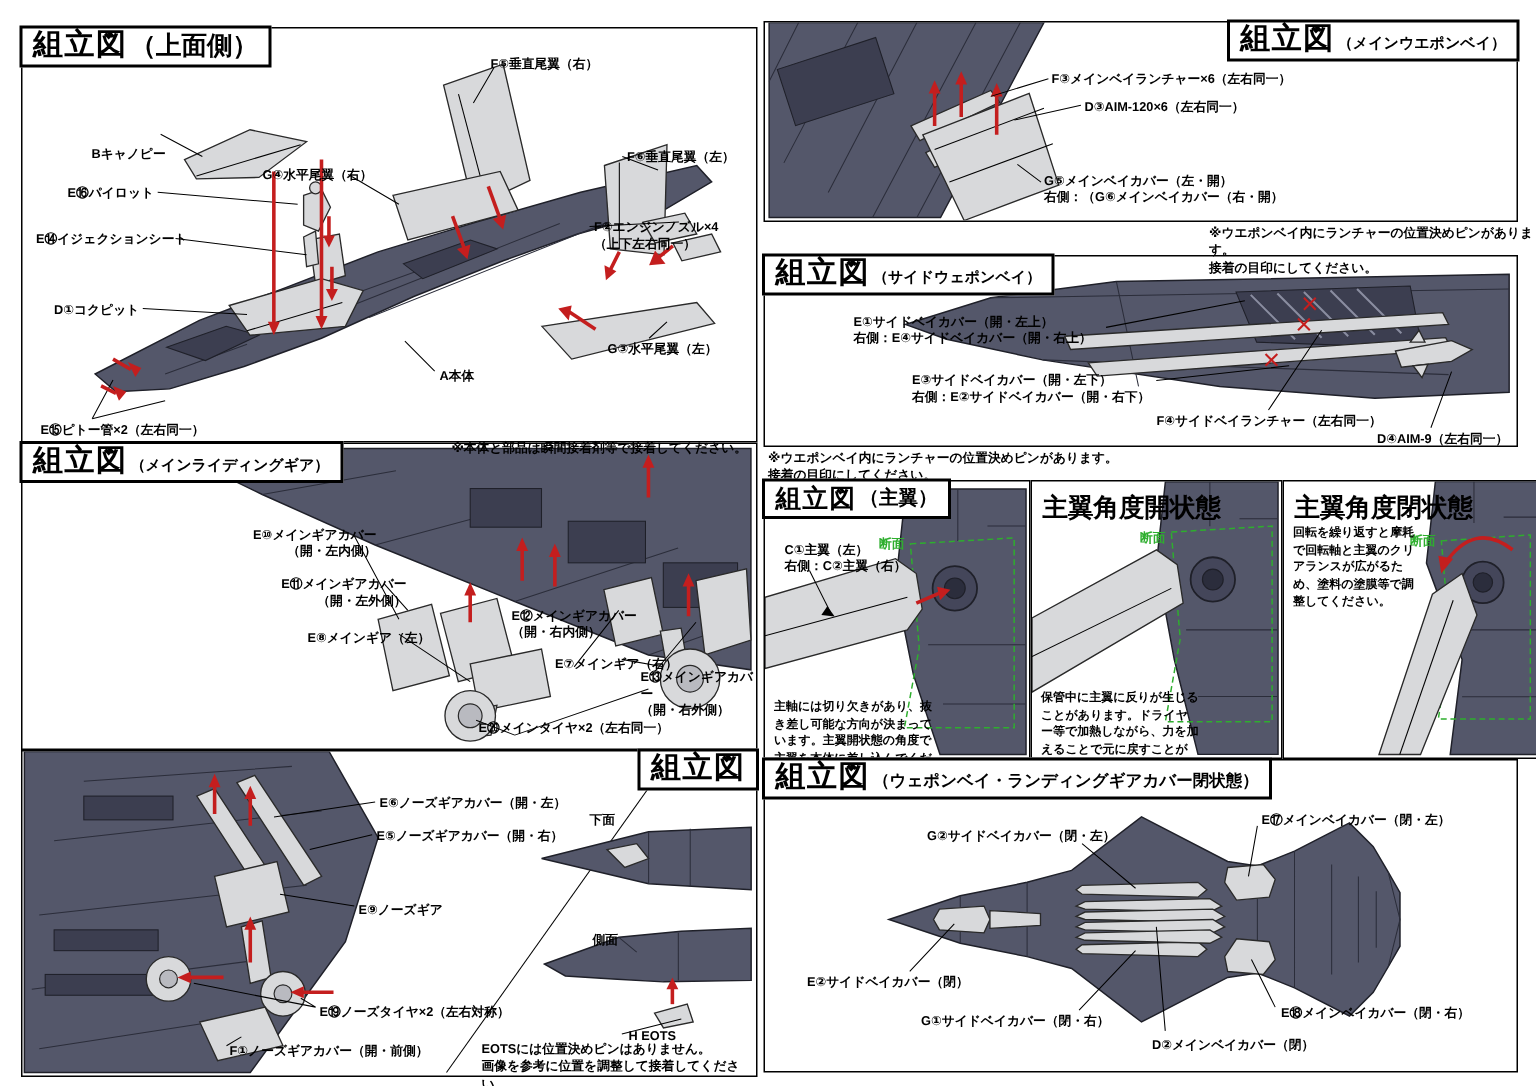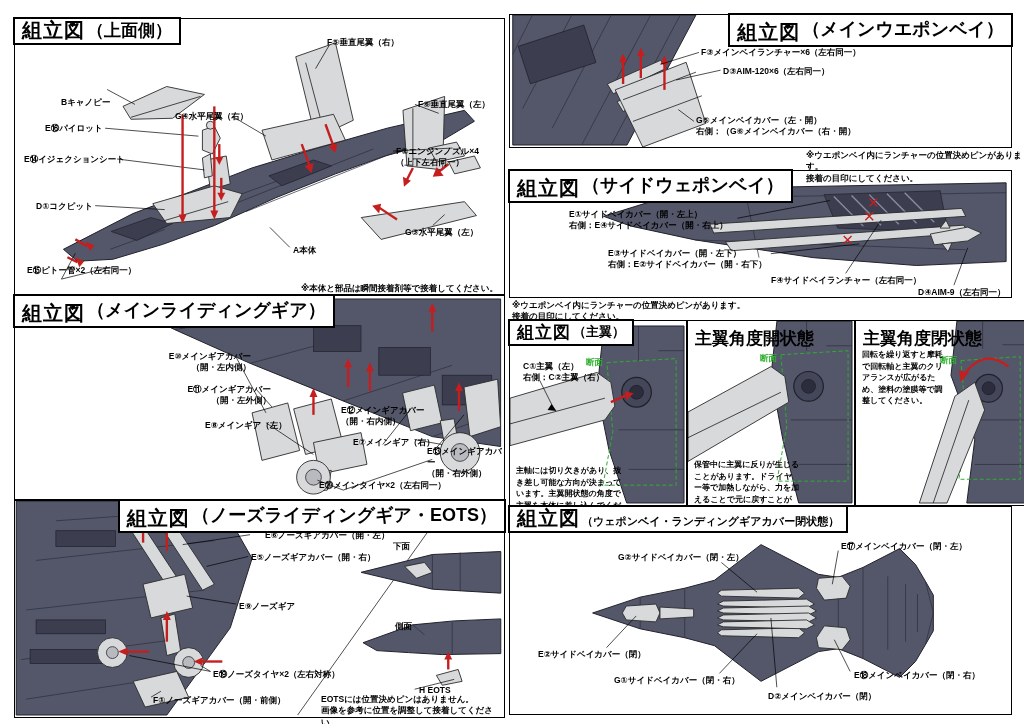--- a/index.html
+++ b/index.html
@@ -3,21 +3,21 @@
 <meta charset="utf-8">
 <style>
   html,body{margin:0;padding:0;background:#e8e8e8;}
   .page{position:relative;width:1024px;height:724px;background:#ffffff;overflow:hidden;
         font-family:"Liberation Sans","DejaVu Sans",sans-serif;color:#000;}
   .panel{position:absolute;border:1.6px solid #000;background:#fff;box-sizing:border-box;}
   .art{position:absolute;left:0;top:0;width:100%;height:100%;}
   .tbox{position:absolute;border:2px solid #000;background:#fff;display:flex;align-items:flex-end;
         padding:1px 7px 2px 7px;z-index:6;white-space:nowrap;}
   .tmain{font-weight:bold;font-size:20px;line-height:1.05;letter-spacing:1px;text-align:center;}
-  .tsub{font-weight:bold;font-size:18px;line-height:1.5;margin-left:2px;}
+  .tsub{font-weight:bold;font-size:10px;line-height:1.5;margin-left:2px;}
   .tsub-lg{font-size:17px;line-height:1.2;}
   .wtitle{position:absolute;font-weight:bold;font-size:17px;z-index:6;white-space:nowrap;}
   .lbl{position:absolute;font-size:8.5px;font-weight:bold;line-height:1.3;white-space:pre-line;z-index:5;}
   .note{position:absolute;font-size:8.5px;font-weight:bold;line-height:1.35;white-space:pre-line;z-index:5;}
   .blk{position:absolute;font-size:8px;font-weight:bold;line-height:1.45;z-index:5;}
   .grntxt{color:#2eae2e;}
   
   .bd{fill:#54576a;stroke:#1f2029;stroke-width:1;}
   .bd2{fill:#3c3e50;stroke:#1f2029;stroke-width:0.7;}
   .pt{fill:#d8d9db;stroke:#2a2a2a;stroke-width:0.9;}
@@ -95,29 +95,29 @@
         <polygon class="redf" points="366,196 368,186 359,188"></polygon>
     </svg>
     <div class="tbox" style="left:-2px;top:-2px;">
       <span class="tmain">組立図</span>
       <span class="tsub tsub-lg">（上面側）</span>
     </div>
     <div class="lbl" style="left:46px;top:78px;">Bキャノピー</div>
     <div class="lbl" style="left:30px;top:104px;">E⑯パイロット</div>
     <div class="lbl" style="left:9px;top:135px;">E⑭イジェクションシート</div>
     <div class="lbl" style="left:21px;top:182px;">D①コクピット</div>
-    <div class="lbl" style="left:12px;top:246px;text-align:right;">E⑮ピトー管×2（左右同一）</div>
+    <div class="lbl" style="left:12px;top:262px;text-align:right;">E⑮ピトー管×2（左右同一）</div>
     <div class="lbl" style="left:160px;top:92px;">G④水平尾翼（右）</div>
     <div class="lbl" style="left:312px;top:18px;">F⑤垂直尾翼（右）</div>
     <div class="lbl" style="left:403px;top:80px;">F⑥垂直尾翼（左）</div>
     <div class="lbl" style="left:381px;top:127px;">F②エンジンノズル×4
 （上下左右同一）</div>
     <div class="lbl" style="left:390px;top:208px;">G③水平尾翼（左）</div>
     <div class="lbl" style="left:278px;top:226px;">A本体</div>
-    <div class="note" style="right:6px;top:264px;text-align:center;">※本体と部品は瞬間接着剤等で接着してください。</div>
+    <div class="note" style="right:6px;top:274px;text-align:center;">※本体と部品は瞬間接着剤等で接着してください。</div>
   </section>
 
   <section class="panel" style="left:14px;top:295px;width:491px;height:205px;">
     <svg class="art" viewBox="0 0 491 205">
       <polygon class="bd" points="96,3 489,3 489,152 420,142 330,106 236,68 160,34"></polygon>
       <path class="dln" d="M160,34 L250,18 M236,68 L340,40 M330,106 L440,70 M420,142 L489,118"></path>
       <rect class="bd2" x="300" y="30" width="48" height="26"></rect>
       <rect class="bd2" x="366" y="52" width="52" height="28"></rect>
       <rect class="bd2" x="430" y="80" width="50" height="30"></rect>
 
@@ -153,21 +153,21 @@
       <span class="tmain">組立図</span>
       <span class="tsub">（メインライディングギア）</span>
     </div>
     <div class="lbl" style="left:144px;top:55px;text-align:right;width:92px;">E⑩メインギアカバー
 （開・左内側）</div>
     <div class="lbl" style="left:164px;top:88px;text-align:right;width:92px;">E⑪メインギアカバー
 （開・左外側）</div>
     <div class="lbl" style="left:190px;top:124px;">E⑧メインギア（左）</div>
     <div class="lbl" style="left:326px;top:109px;">E⑫メインギアカバー
 （開・右内側）</div>
-    <div class="lbl" style="left:338px;top:141px;">E⑦メインギア（右）</div>
+    <div class="lbl" style="left:355px;top:141px;">E⑦メインギア（右）</div>
     <div class="lbl" style="left:412px;top:150px;">E⑬メインギアカバー
 （開・右外側）</div>
     <div class="lbl" style="left:304px;top:184px;">E⑳メインタイヤ×2（左右同一）</div>
   </section>
 
   <section class="panel" style="left:14px;top:500px;width:491px;height:218px;">
     <svg class="art" viewBox="0 0 491 218">
       <polygon class="bd" points="0,0 205,0 238,58 216,128 152,216 0,216"></polygon>
       <path class="dln" d="M40,20 L180,10 M20,60 L200,40 M10,110 L190,90 M5,160 L160,140 M10,200 L140,180"></path>
       <rect class="bd2" x="20" y="120" width="70" height="14"></rect>
@@ -208,23 +208,22 @@
 
       <polygon class="pt" points="424,176 446,170 450,182 430,186"></polygon>
       <line class="red" x1="436" y1="170" x2="436" y2="158"></line>
         <polygon class="redf" points="432,160 440,160 436,152"></polygon>
 
       <path class="ln" d="M236,34 L168,44 M234,56 L192,66 M222,104 L172,96 M196,172 L114,156
                          M196,172 L186,166 M136,198 L146,192 M402,190 L442,180"></path>
     </svg>
     <div class="tbox" style="right:-2px;top:-2px;">
       <span class="tmain">組立図</span>
-      <span class="tsub">（ノーズライディングギア・EOTS）</span>
-    </div>
-    <div class="lbl" style="left:238px;top:29px;margin-left:12px;">E⑥ノーズギアカバー（開・左）</div>
+    </div>
+    <div class="lbl" style="left:238px;top:29px;">E⑥ノーズギアカバー（開・左）</div>
     <div class="lbl" style="left:236px;top:51px;">E⑤ノーズギアカバー（開・右）</div>
     <div class="lbl" style="left:224px;top:100px;">E⑨ノーズギア</div>
     <div class="lbl" style="left:198px;top:168px;">E⑲ノーズタイヤ×2（左右対称）</div>
     <div class="lbl" style="left:138px;top:194px;">F①ノーズギアカバー（開・前側）</div>
     <div class="lbl" style="left:378px;top:40px;">下面</div>
     <div class="lbl" style="left:380px;top:120px;">側面</div>
     <div class="lbl" style="left:404px;top:184px;">H EOTS</div>
     <div class="note" style="left:306px;top:193px;">EOTSには位置決めピンはありません。
 画像を参考に位置を調整して接着してください。</div>
   </section>

